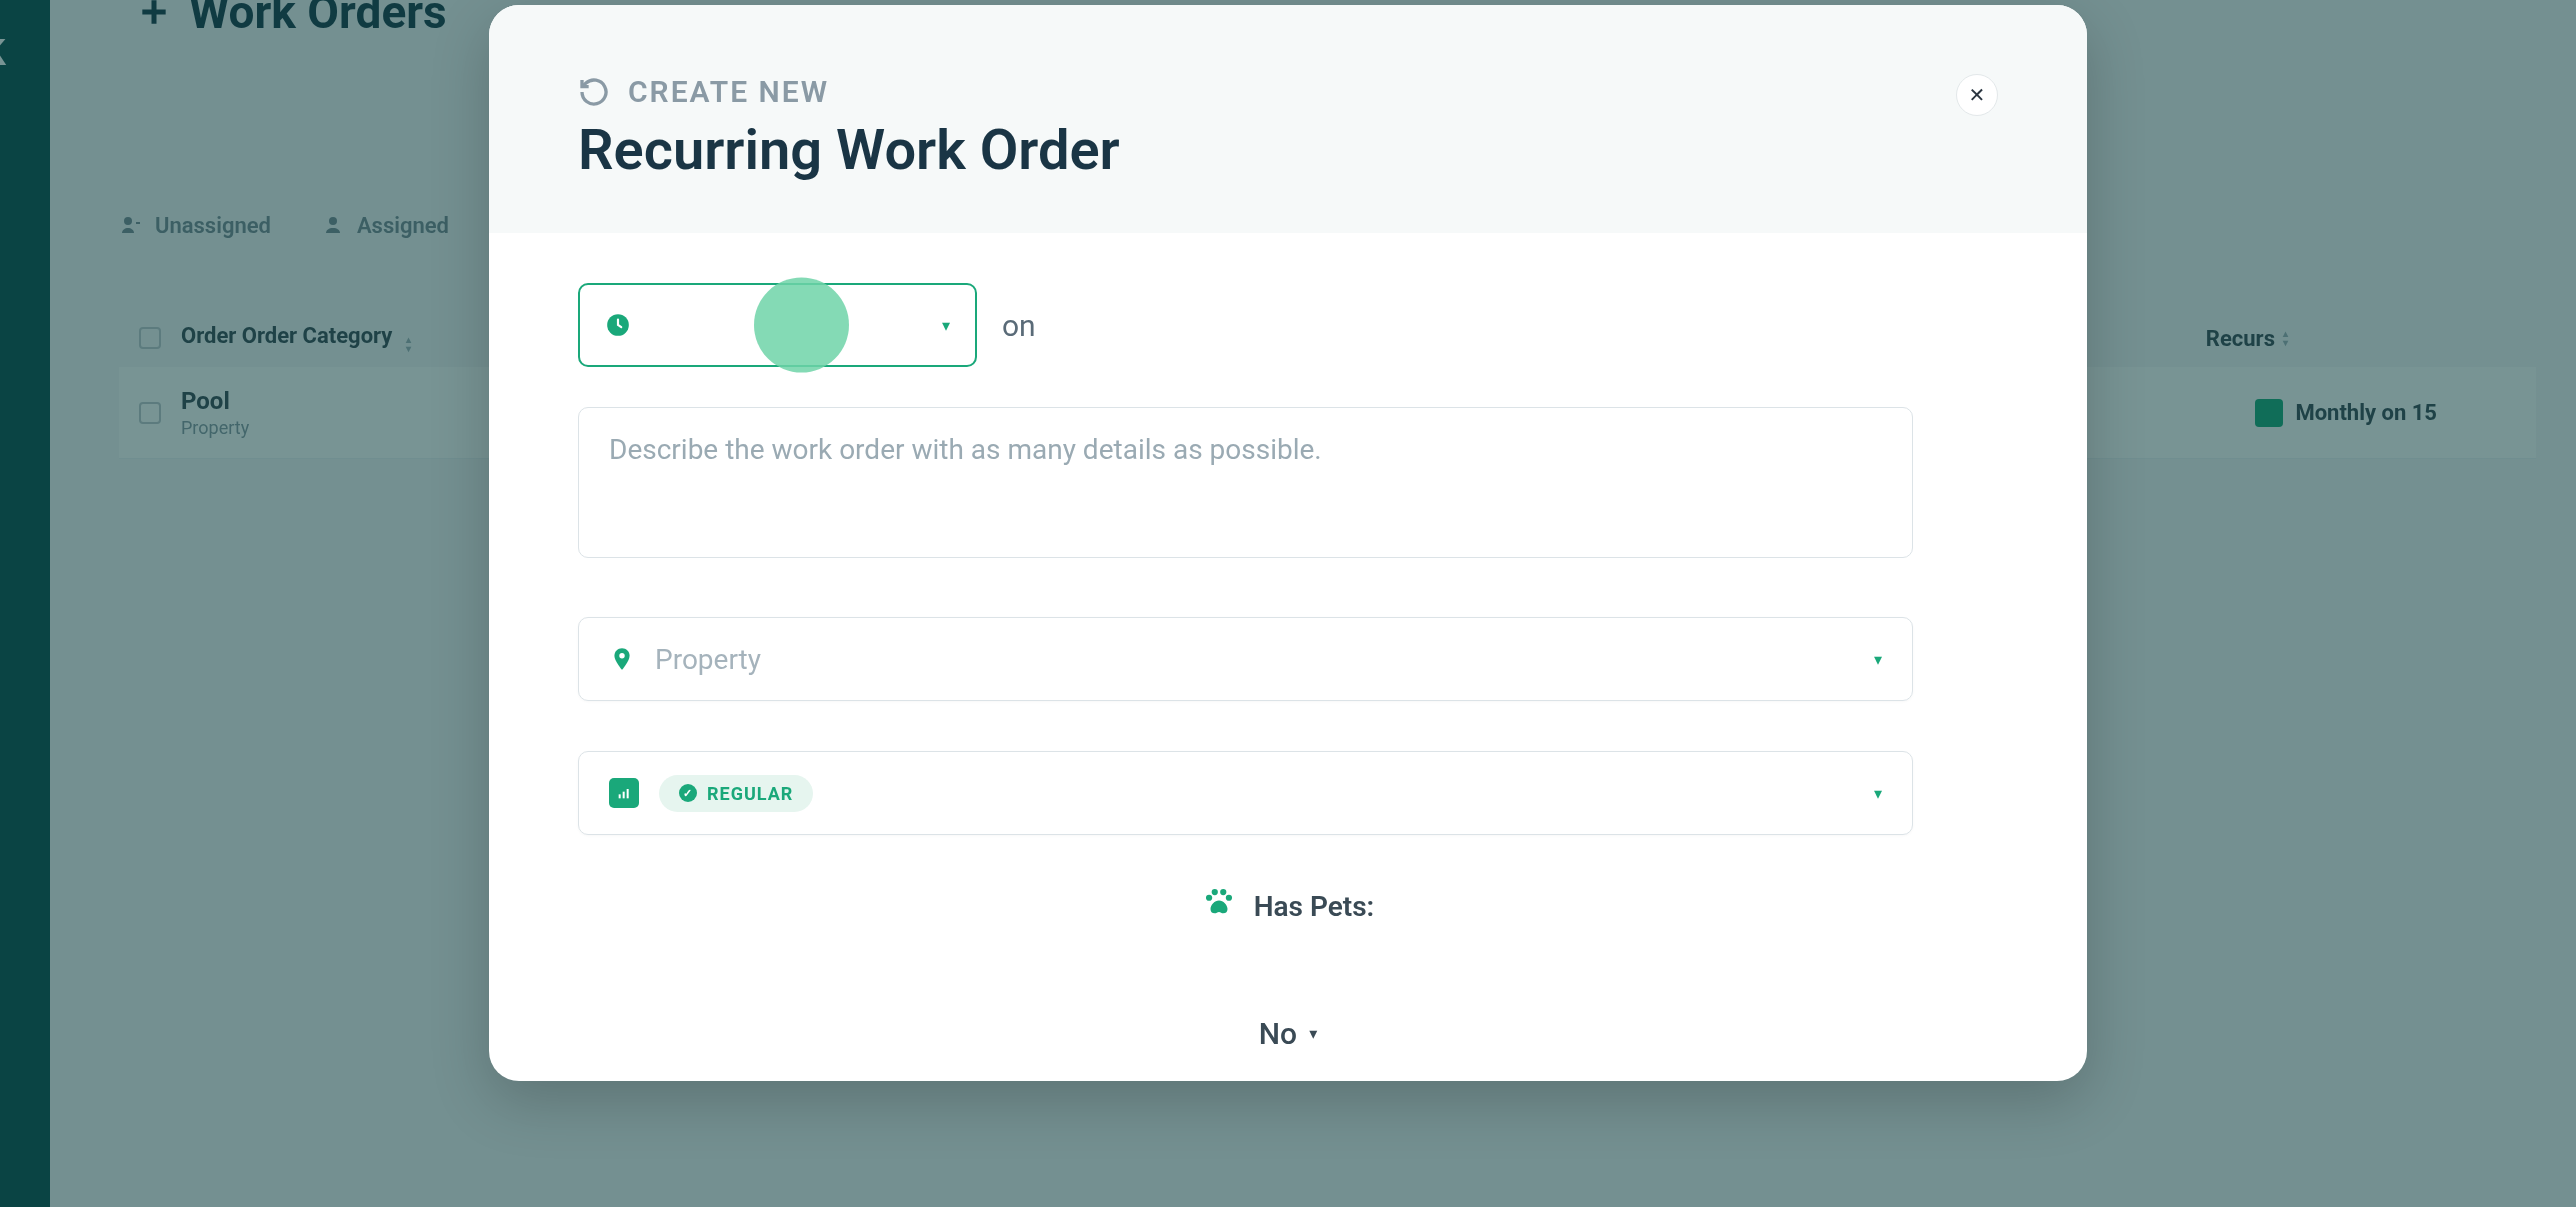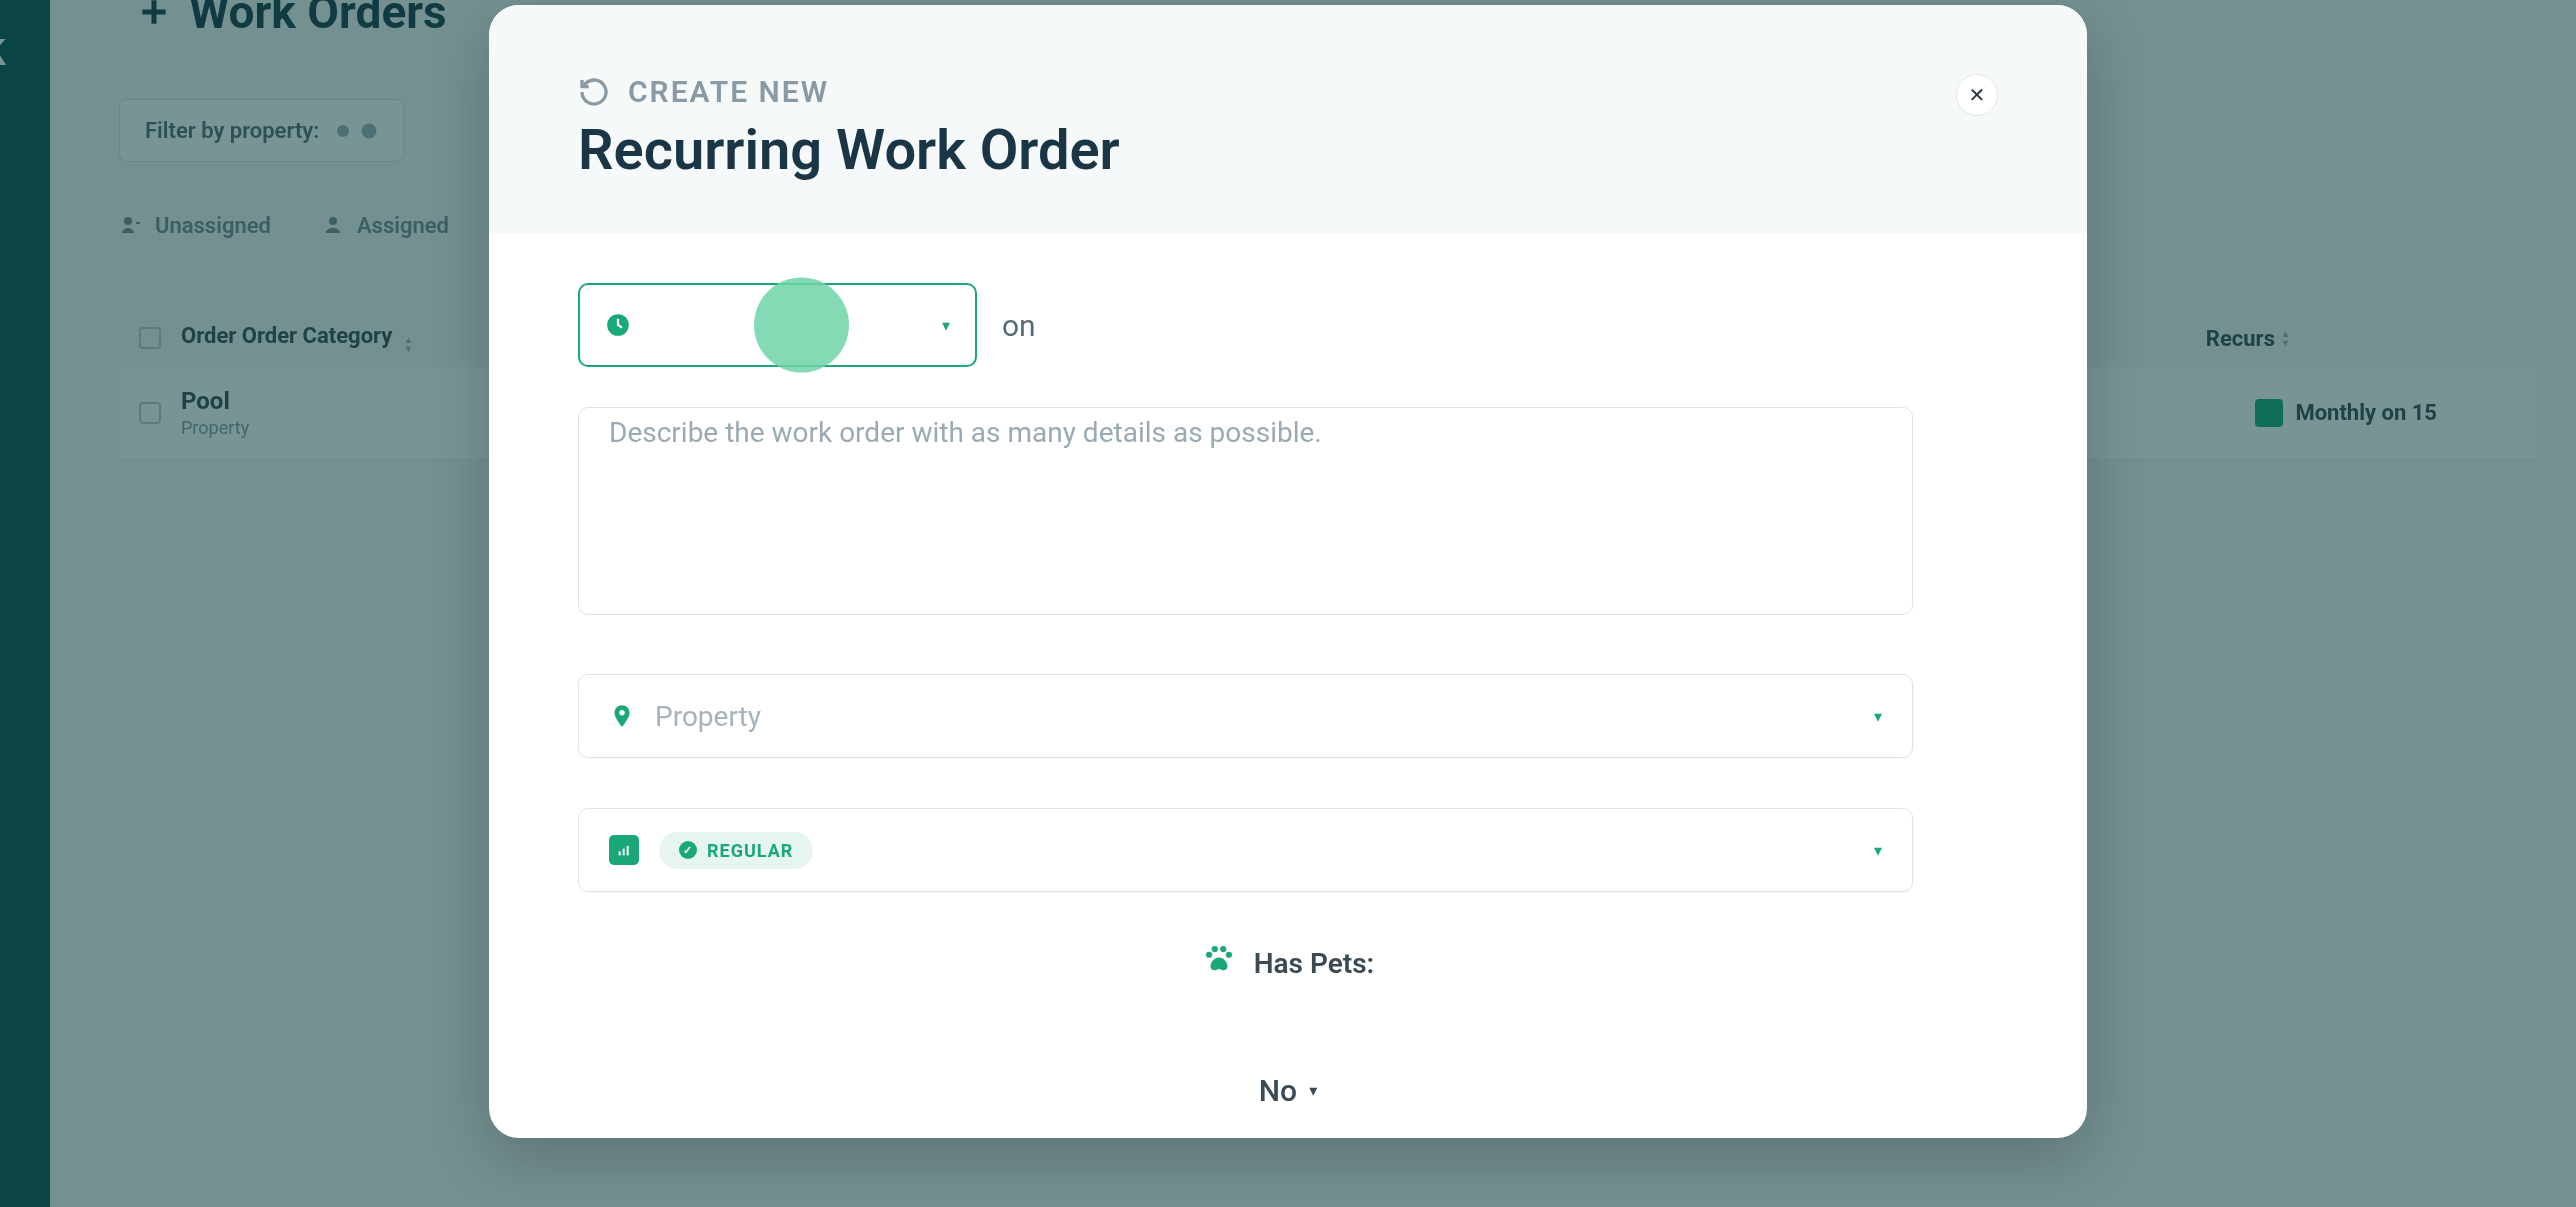--- a/index.html
+++ b/index.html
@@ -280,24 +280,24 @@
       background: #6ed4a8;
       border-radius: 50%;
       opacity: 0.85;
     }
     .on-text {
       font-size: 30px;
       color: #5a6b78;
     }
     .description-textarea {
       width: 1335px;
-      height: 208px;
+      height: 151px;
       border: 1px solid #dce3e7;
       border-radius: 10px;
-      padding: 8px 30px;
+      padding: 25px 30px;
       font-size: 28px;
       font-family: inherit;
       color: #3a4a55;
       resize: none;
       margin-bottom: 55px;
     }
     .description-textarea::placeholder {
       color: #9aaab3;
     }
     .dropdown-field {
@@ -445,31 +445,20 @@
 </div>
 
 <div class="background-page">
   <div class="page-title">
     <svg viewBox="0 0 24 24" fill="none" stroke="#1a3a4a" stroke-width="3">
         <path d="M12 5v14M5 12h14"></path>
       </svg>
     <span>Work Orders</span>
   </div>
 
-  <div class="filter-bar">
-    <span>Filter by property:</span>
-    <span class="filter-icons">
-      <svg width="18" height="18" viewBox="0 0 24 24" fill="#a0b0b8">
-          <circle cx="12" cy="12" r="8"></circle>
-        </svg>
-      <svg width="18" height="18" viewBox="0 0 24 24" fill="#a0b0b8">
-          <circle cx="12" cy="12" r="10"></circle>
-        </svg>
-    </span>
-  </div>
 
   <div class="tabs-row">
     <div class="tab-item">
       <svg viewBox="0 0 24 24" fill="#7a8a95">
           <circle cx="9" cy="8" r="4"></circle>
           <path d="M3 20c0-3 3-5 6-5s6 2 6 5"></path>
           <path d="M17 10h4" stroke="#7a8a95" stroke-width="2"></path>
         </svg>
       <span>Unassigned</span>
     </div>

